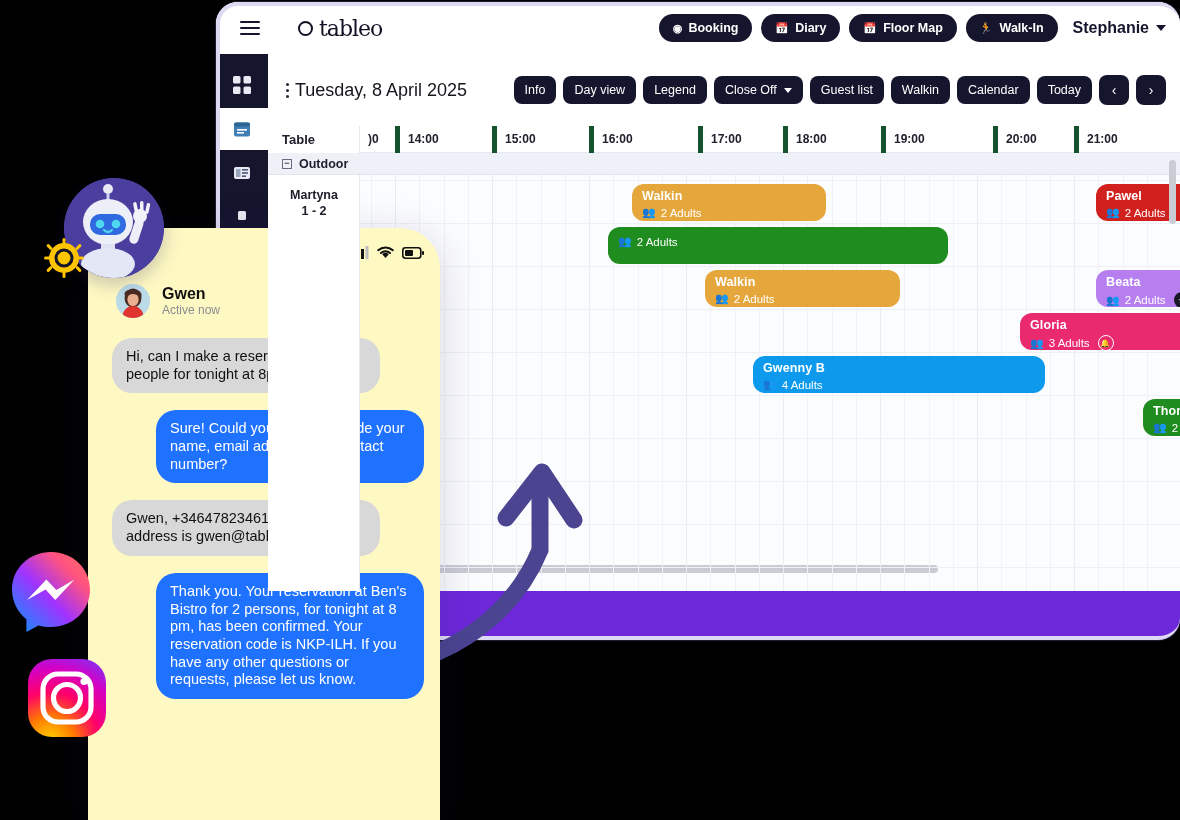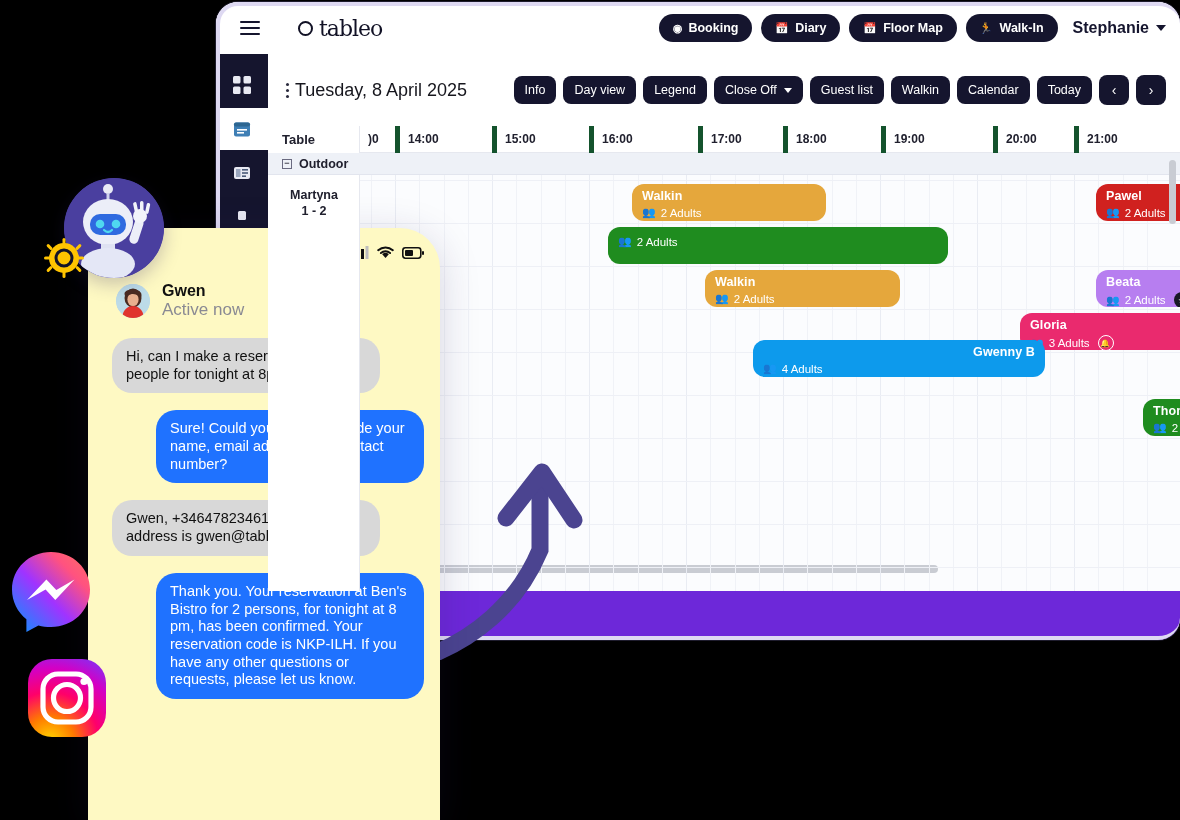--- a/index.html
+++ b/index.html
@@ -167,21 +167,21 @@
   }
   #chat-header {
     position:absolute; left:0; top:46px; width:100%; height:54px;
     display:flex; align-items:center; gap:12px; padding-left:28px;
   }
   #avatar {
     width:34px; height:34px; border-radius:50%;
     background:#bcd9e6; overflow:hidden; position:relative; flex:none;
   }
   #chat-name { font-size:16px; font-weight:700; color:#111; line-height:1.15; }
-  #chat-status { font-size:17px; color:#8a8a93; }
+  #chat-status { font-size:12px; color:#8a8a93; }
   #messages { position:absolute; left:0; top:110px; width:100%; padding:0 14px; }
   .msg { max-width: 268px; border-radius:20px; padding:10px 14px; font-size:14.5px; line-height:1.22; margin-bottom:17px; }
   .msg.them { background:#d8d8d8; color:#111; margin-left:10px; }
   .msg.me { background:#1f72ff; color:#fff; margin-left:auto; margin-right:2px; }
 
   
   #bot-badge {
     position:absolute; left:64px; top:178px; width:100px; height:100px;
     border-radius:50%; background:#4a3f9f; overflow:hidden;
     box-shadow: 0 6px 18px rgba(40,30,90,.25);
@@ -419,21 +419,21 @@
           </div>
         </div>
         <div class="booking" style="background: rgb(234, 42, 110); left: 752px; width: 195px; top: 138px; height: 37px;">
           <div class="bname">Gloria</div>
           <div class="bmeta">
             <span class="ppl">👥</span>
             <span>3 Adults</span>
             <span class="badge-bell">🔔</span>
           </div>
         </div>
-        <div class="booking" style="background: rgb(13, 154, 236); left: 485px; width: 292px; top: 165px; height: 37px; text-align: right;">
+        <div class="booking" style="background: rgb(13, 154, 236); left: 485px; width: 292px; top: 181px; height: 37px;">
           <div class="bname">Gwenny B</div>
           <div class="bmeta">
             <span class="ppl">👥</span>
             <span>4 Adults</span>
           </div>
         </div>
         <div class="booking" style="background: rgb(31, 140, 31); left: 875px; width: 195px; top: 224px; height: 37px;">
           <div class="bname">Thomas</div>
           <div class="bmeta">
             <span class="ppl">👥</span>

